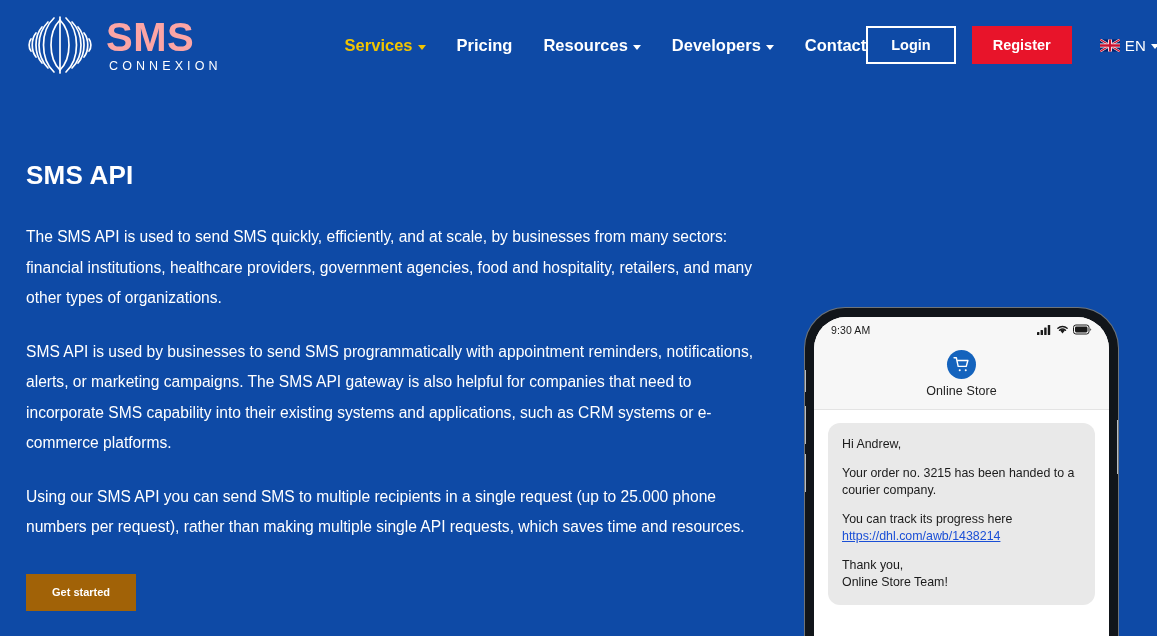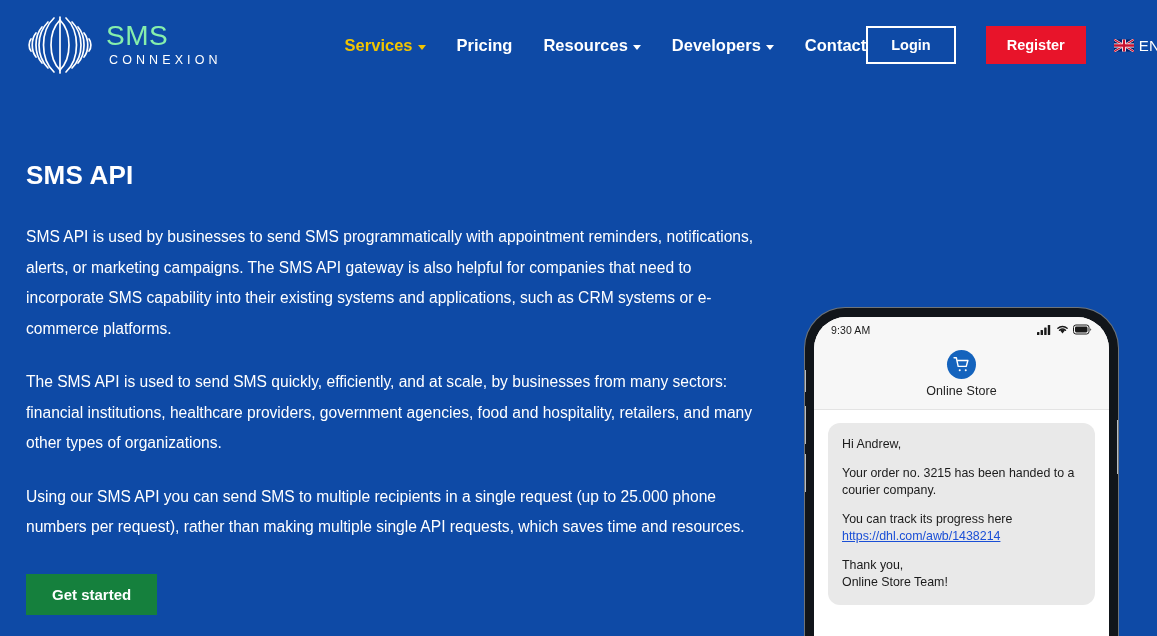--- a/index.html
+++ b/index.html
@@ -42,24 +42,24 @@
   }
 
   .brand-text {
     display: flex;
     flex-direction: column;
     justify-content: center;
     line-height: 1;
   }
 
   .brand-name {
-    font-size: 28px;
-    font-weight: normal;
+    font-size: 40px;
+    font-weight: bold;
     letter-spacing: 0.5px;
-    color: #86efac;
+    color: #fca5a5;
     line-height: 0.95;
   }
 
   .brand-sub {
     font-size: 12.5px;
     letter-spacing: 4.1px;
     color: #ffffff;
     margin-top: 4px;
     padding-left: 3px;
   }
@@ -115,21 +115,21 @@
   }
 
   .btn-register {
     border: 2px solid #e8142a;
     background: #e8142a;
     color: #ffffff;
     font-size: 14.5px;
     font-weight: bold;
     font-family: inherit;
     padding: 10px 19px;
-    margin-left: 18px;
+    margin-left: 4px;
     cursor: pointer;
     line-height: 1;
   }
 
   .lang-switch {
     display: flex;
     align-items: center;
     gap: 5px;
     margin-left: 16px;
     cursor: pointer;
@@ -177,25 +177,25 @@
   .hero-copy p {
     font-size: 15.6px;
     line-height: 30.5px;
     color: #ffffff;
     margin-bottom: 23px;
     max-width: 740px;
   }
 
   .btn-cta {
     display: inline-block;
-    background: #15803d;
+    background: #a16207;
     color: #ffffff;
     border: none;
     font-family: inherit;
-    font-size: 15px;
+    font-size: 11px;
     font-weight: bold;
     padding: 13px 26px;
     margin-top: 8px;
     cursor: pointer;
     line-height: 1;
   }
 
   
   .hero-visual {
     position: absolute;
@@ -415,22 +415,22 @@
       <span class="lang-code">EN</span>
       <i class="chev-down"></i>
     </div>
   </div>
 </header>
 
 <section class="hero">
 
   <div class="hero-copy">
     <h1 class="page-title">SMS API</h1>
+    <p>The SMS API is used to send SMS quickly, efficiently, and at scale, by businesses from many sectors: financial institutions, healthcare providers, government agencies, food and hospitality, retailers, and many other types of organizations.</p>
     <p>SMS API is used by businesses to send SMS programmatically with appointment reminders, notifications, alerts, or marketing campaigns. The SMS API gateway is also helpful for companies that need to incorporate SMS capability into their existing systems and applications, such as CRM systems or e-commerce platforms.</p>
-    <p>The SMS API is used to send SMS quickly, efficiently, and at scale, by businesses from many sectors: financial institutions, healthcare providers, government agencies, food and hospitality, retailers, and many other types of organizations.</p>
     <p>Using our SMS API you can send SMS to multiple recipients in a single request (up to 25.000 phone numbers per request), rather than making multiple single API requests, which saves time and resources.</p>
     <button class="btn-cta">Get started</button>
   </div>
 
   <div class="hero-visual">
     <div class="phone">
 
       <span class="phone-btn mute"></span>
       <span class="phone-btn volup"></span>
       <span class="phone-btn voldn"></span>

